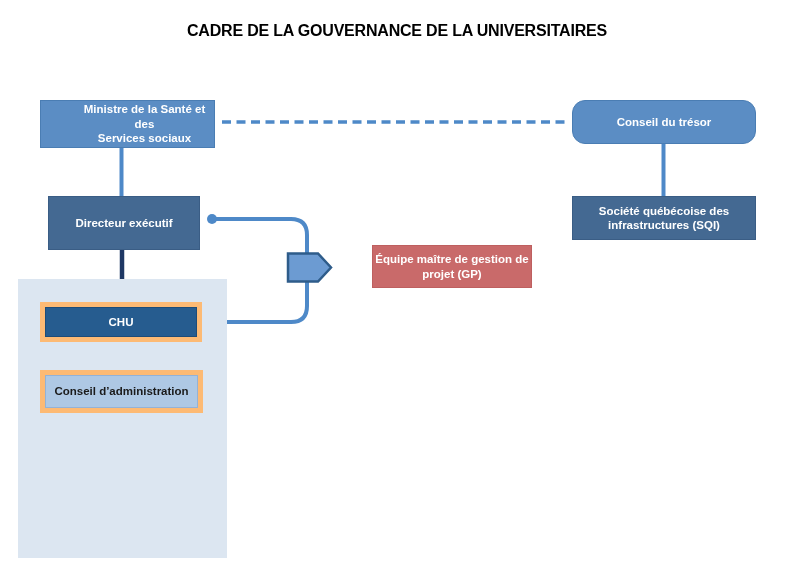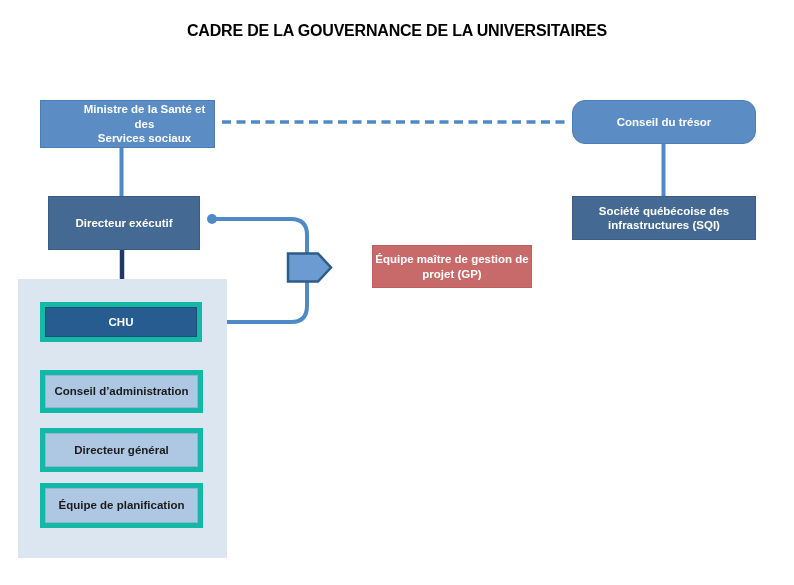--- a/index.html
+++ b/index.html
@@ -35,21 +35,21 @@
   .node{position:absolute;display:flex;align-items:center;justify-content:center;
     text-align:center;font-weight:bold;font-size:11.5px;line-height:1.25;
     color:#ffffff;white-space:pre-line;}
   .medium{background:var(--medium-blue);border:1px solid var(--medium-blue-border);}
   .slate{background:var(--slate-blue);border:1px solid var(--slate-blue-border);}
   .red{background:var(--red-box);border:1px solid var(--red-border);}
 
   .container-block{position:absolute;left:18px;top:279px;width:209px;height:279px;
     background:var(--container-bg);}
 
-  .white-wrap{position:absolute;background:#14b8a6;padding:5px;}
+  .white-wrap{position:absolute;background:#fdba74;padding:5px;}
   .white-wrap .inner{width:100%;height:100%;display:flex;align-items:center;
     justify-content:center;text-align:center;font-weight:bold;font-size:11.5px;
     line-height:1.25;white-space:pre-line;}
   .inner.chu{background:var(--chu-blue);border:1px solid var(--chu-border);color:#ffffff;}
   .inner.light{background:var(--light-box);border:1px solid var(--light-box-border);color:var(--dark-text);}
 
   .ln{stroke:var(--connector-blue);stroke-width:4;}
   .ln.thin{stroke-width:3.5;}
   .dashed{stroke-dasharray:9 5.5;}
   .navy{stroke:var(--navy-line);stroke-width:4.5;}
@@ -98,21 +98,15 @@
   <div class="container-block"></div>
 
   <div class="white-wrap" style="left:40px;top:302px;width:162px;height:40px;">
     <div class="inner chu">CHU</div>
   </div>
 
   <div class="white-wrap" style="left:40px;top:370px;width:163px;height:43px;">
     <div class="inner light">Conseil d’administration</div>
   </div>
 
-  <div class="white-wrap" style="left:40px;top:428px;width:163px;height:44px;">
-    <div class="inner light">Directeur général</div>
-  </div>
 
-  <div class="white-wrap" style="left:40px;top:483px;width:163px;height:45px;">
-    <div class="inner light">Équipe de planification</div>
-  </div>
 
 </div>
 
 </body></html>

